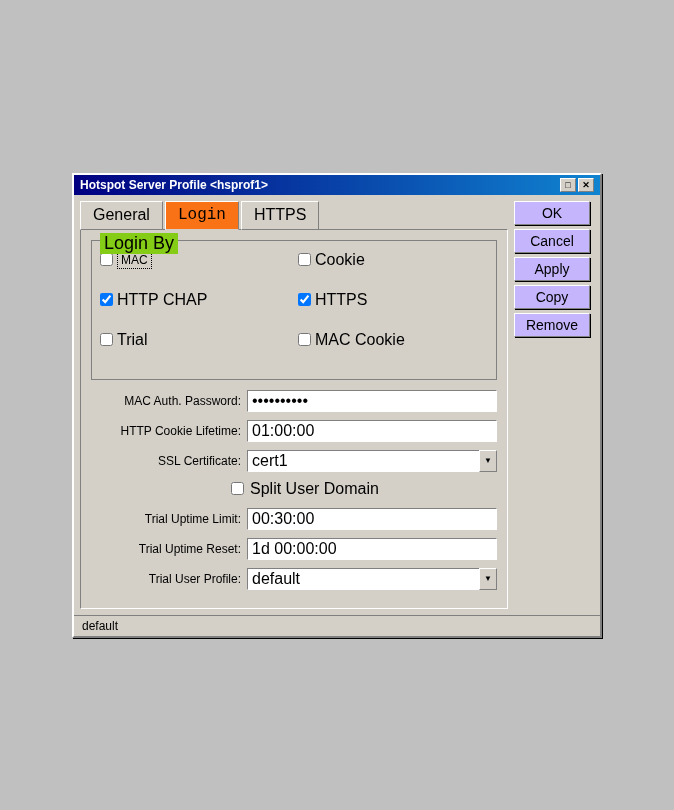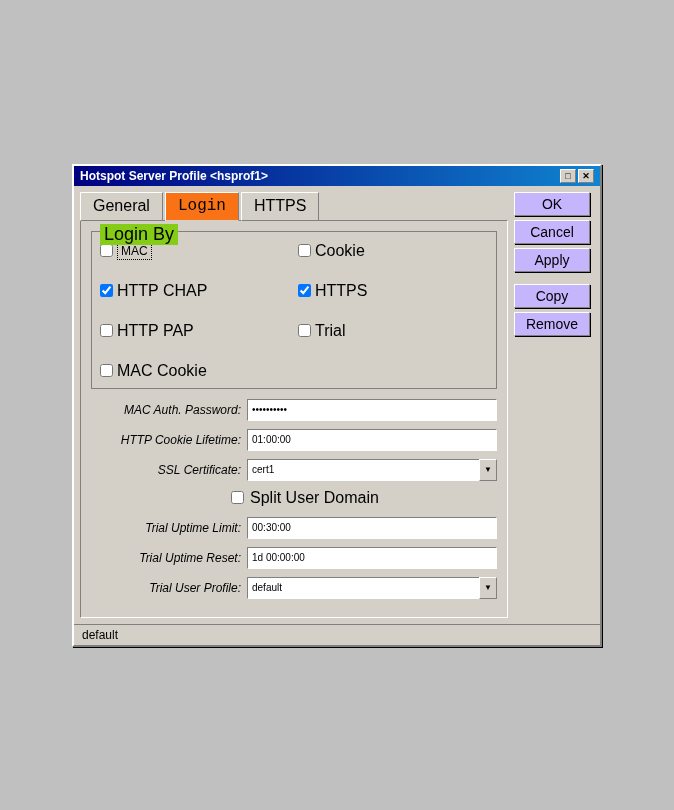--- a/index.html
+++ b/index.html
@@ -165,32 +165,31 @@
       align-items: center;
       margin-bottom: 8px;
     }
 
     .field-label {
       text-align: right;
       min-width: 150px;
       margin-right: 6px;
       font-size: 12px;
       white-space: nowrap;
-      font-style: italic;
     }
 
     .field-input {
       flex: 1;
       height: 22px;
       border: 1px solid;
       border-color: #808080 #ffffff #ffffff #808080;
       background: white;
       padding: 2px 4px;
       font-family: "MS Sans Serif", Arial, sans-serif;
-      font-size: 10px;
+      font-size: 16px;
     }
 
     .dropdown-wrapper {
       flex: 1;
       display: flex;
       align-items: center;
     }
 
     .dropdown-btn {
       width: 18px;
@@ -291,24 +290,20 @@
             <div class="checkbox-row">
               <input type="checkbox" id="http_chap" checked="" style="">
               <label class="checkbox-label" for="http_chap">HTTP CHAP</label>
             </div>
             <div class="checkbox-row">
               <input type="checkbox" id="https" checked="" style="">
               <label class="checkbox-label" for="https">HTTPS</label>
             </div>
 
             <div class="checkbox-row">
-              <input type="checkbox" id="http_pap" style="">
-              <label class="checkbox-label" for="http_pap">HTTP PAP</label>
-            </div>
-            <div class="checkbox-row">
               <input type="checkbox" id="trial" style="">
               <label class="checkbox-label" for="trial">Trial</label>
             </div>
 
             <div class="checkbox-row">
               <input type="checkbox" id="mac_cookie" style="">
               <label class="checkbox-label" for="mac_cookie">MAC Cookie</label>
             </div>
             <div></div>
           </div>
@@ -360,21 +355,21 @@
         </div>
 
       </div>
 
     </div>
 
     <div class="right-panel">
       <button class="win-btn">OK</button>
       <button class="win-btn">Cancel</button>
       <button class="win-btn">Apply</button>
-      <button class="win-btn" style="margin-top:8px">Copy</button>
+      <button class="win-btn" style="margin-top:0">Copy</button>
       <button class="win-btn">Remove</button>
     </div>
   </div>
 
   <div class="status-bar">
     <span>default</span>
   </div>
 </div>
 
 </body></html>

